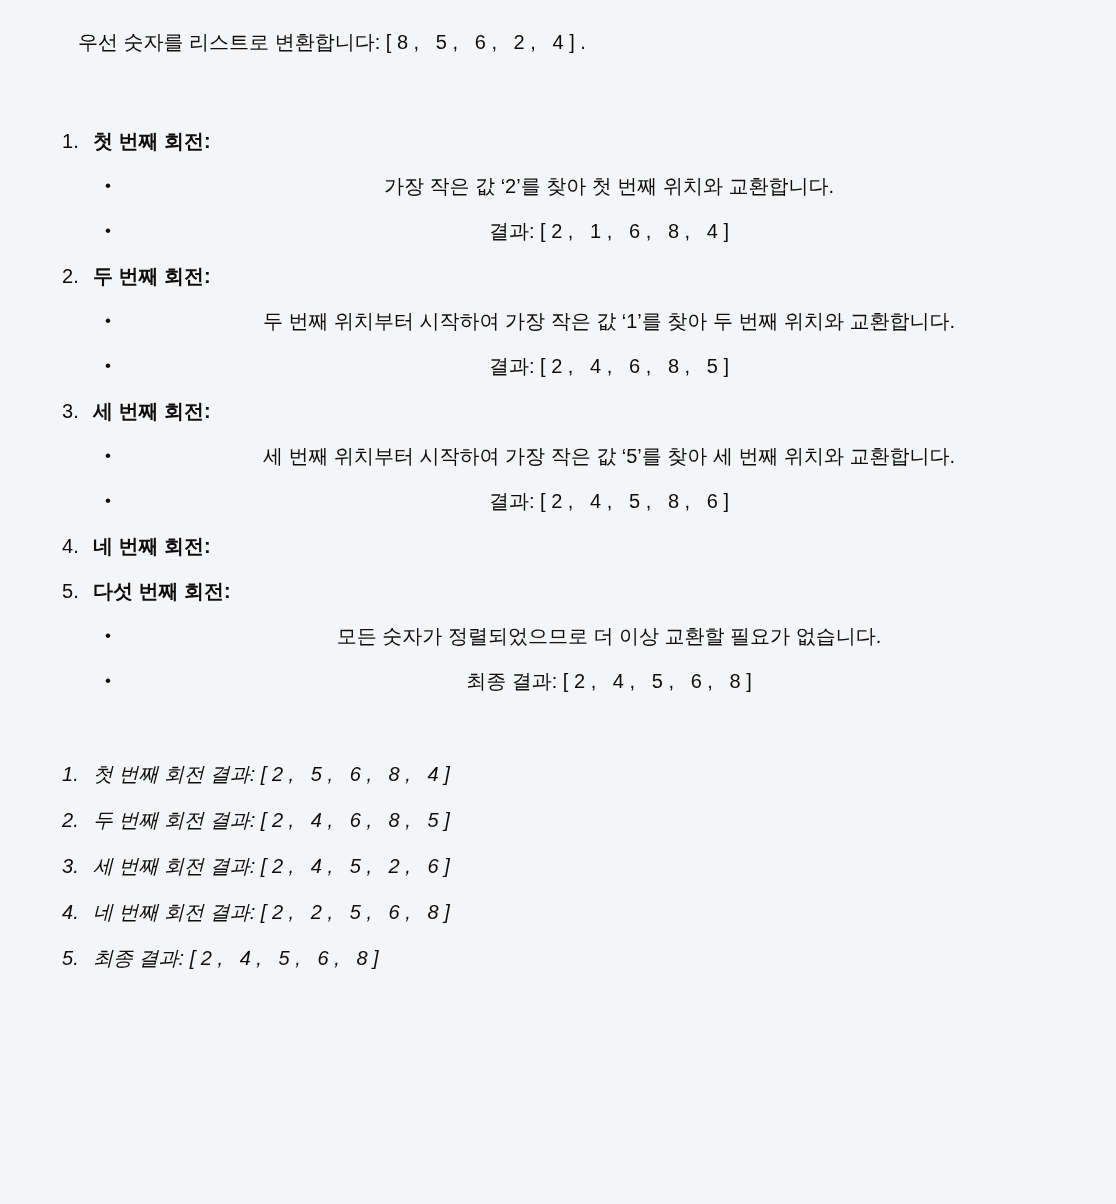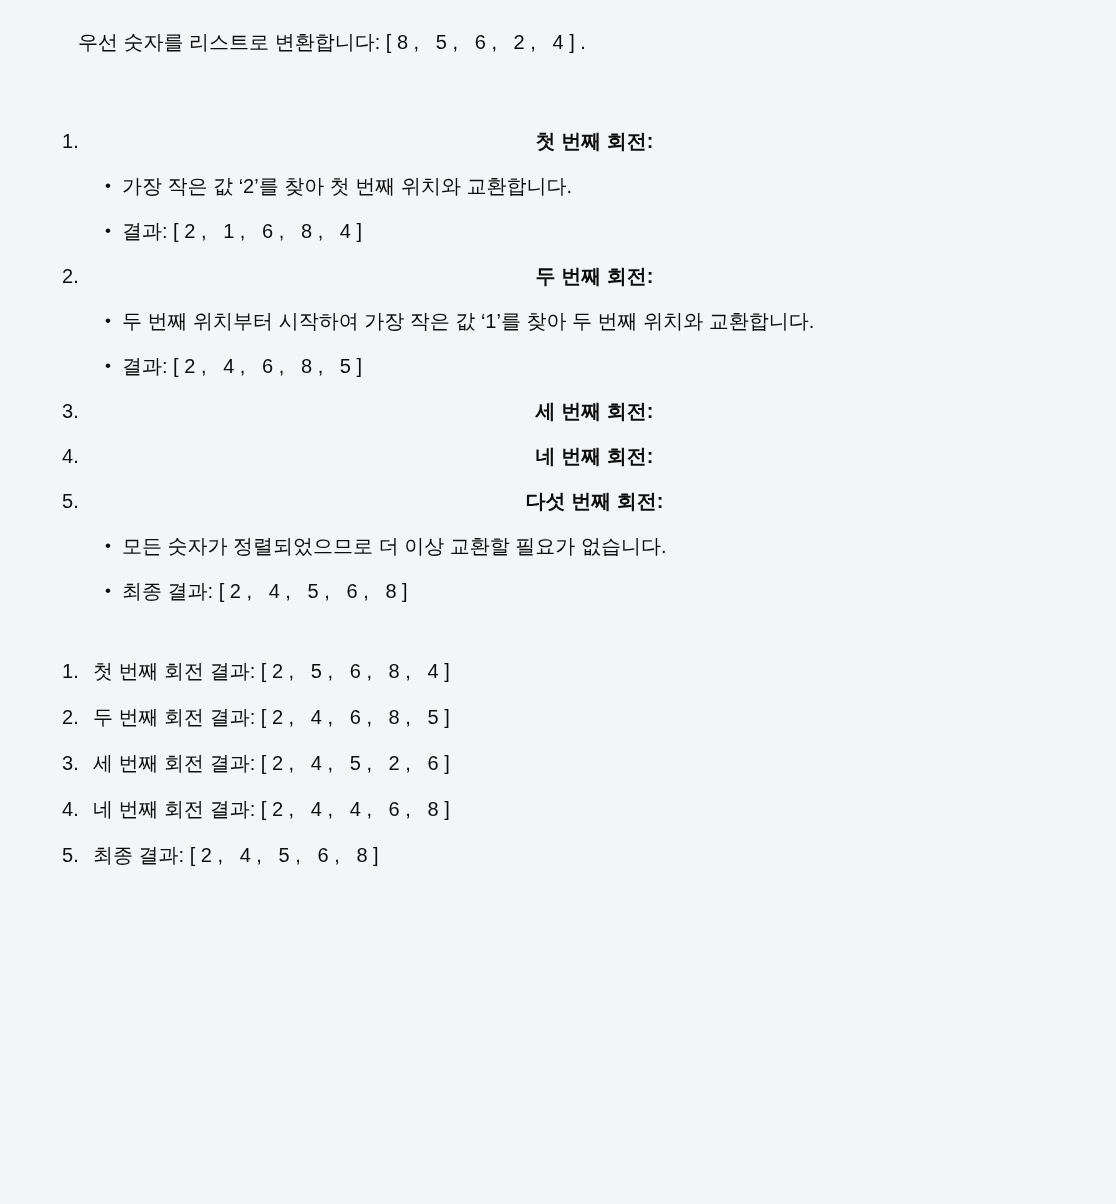--- a/index.html
+++ b/index.html
@@ -20,46 +20,45 @@
   ol, ul { list-style: none; margin: 0; padding: 0; }
 
   
   ol.rounds { margin-top: 69px; padding-left: 15px; counter-reset: r; }
   ol.rounds > li { counter-increment: r; }
   ol.rounds > li .head {
     display: block;
     position: relative;
     margin-bottom: 15px;
     font-weight: 700;
-    text-align: center;
   }
   ol.rounds > li .head::before {
     content: counter(r) ".";
     position: absolute;
     left: -31px;
     font-weight: 400;
   }
 
   
-  ul.detail { padding-left: 29px; }
+  ul.detail { padding-left: 29px; text-align: center; }
   ul.detail > li { position: relative; margin-bottom: 15px; }
   ul.detail > li::before {
     content: "\2022";
     position: absolute;
     left: -17px;
     top: 0;
     font-size: 17px;
     line-height: 30px;
   }
 
   
   p.summary-intro { margin-top: 50px; }
 
   
-  ol.summary { margin-top: 50px; padding-left: 15px; counter-reset: s; }
+  ol.summary { margin-top: 63px; padding-left: 15px; counter-reset: s; font-style: italic; }
   ol.summary > li { counter-increment: s; position: relative; margin-bottom: 16px; }
   ol.summary > li::before {
     content: counter(s) ".";
     position: absolute;
     left: -31px;
   }
 </style>
 </head>
 <body>
 
@@ -77,37 +76,41 @@
     </li>
     <li>
       <span class="head t">두 번째 회전:</span>
       <ul class="detail">
         <li><span class="t">두 번째 위치부터 시작하여 가장 작은 값 ‘1’를 찾아 두 번째 위치와 교환합니다.</span></li>
         <li><span class="t">결과: [ 2 ,   4 ,   6 ,   8 ,   5 ]</span></li>
       </ul>
     </li>
     <li>
       <span class="head t">세 번째 회전:</span>
+      <ul class="detail">
+        <li><span class="t">세 번째 위치부터 시작하여 가장 작은 값 ‘5’를 찾아 세 번째 위치와 교환합니다.</span></li>
+        <li><span class="t">결과: [ 2 ,   4 ,   5 ,   8 ,   6 ]</span></li>
+      </ul>
     </li>
     <li>
       <span class="head t">네 번째 회전:</span>
       <ul class="detail">
       </ul>
     </li>
     <li>
       <span class="head t">다섯 번째 회전:</span>
       <ul class="detail">
         <li><span class="t">모든 숫자가 정렬되었으므로 더 이상 교환할 필요가 없습니다.</span></li>
         <li><span class="t">최종 결과: [ 2 ,   4 ,   5 ,   6 ,   8 ]</span></li>
       </ul>
     </li>
   </ol>
 
 
   <ol class="summary">
     <li class="t">첫 번째 회전 결과: [ 2 ,   5 ,   6 ,   8 ,   4 ]</li>
     <li class="t">두 번째 회전 결과: [ 2 ,   4 ,   6 ,   8 ,   5 ]</li>
     <li class="t">세 번째 회전 결과: [ 2 ,   4 ,   5 ,   2 ,   6 ]</li>
-    <li class="t">네 번째 회전 결과: [ 2 ,   4 ,   4 ,   6 ,   8 ]</li>
+    <li class="t">네 번째 회전 결과: [ 2 ,   2 ,   5 ,   6 ,   8 ]</li>
     <li class="t">최종 결과: [ 2 ,   4 ,   5 ,   6 ,   8 ]</li>
   </ol>
 
 </div>
 
 </body></html>

